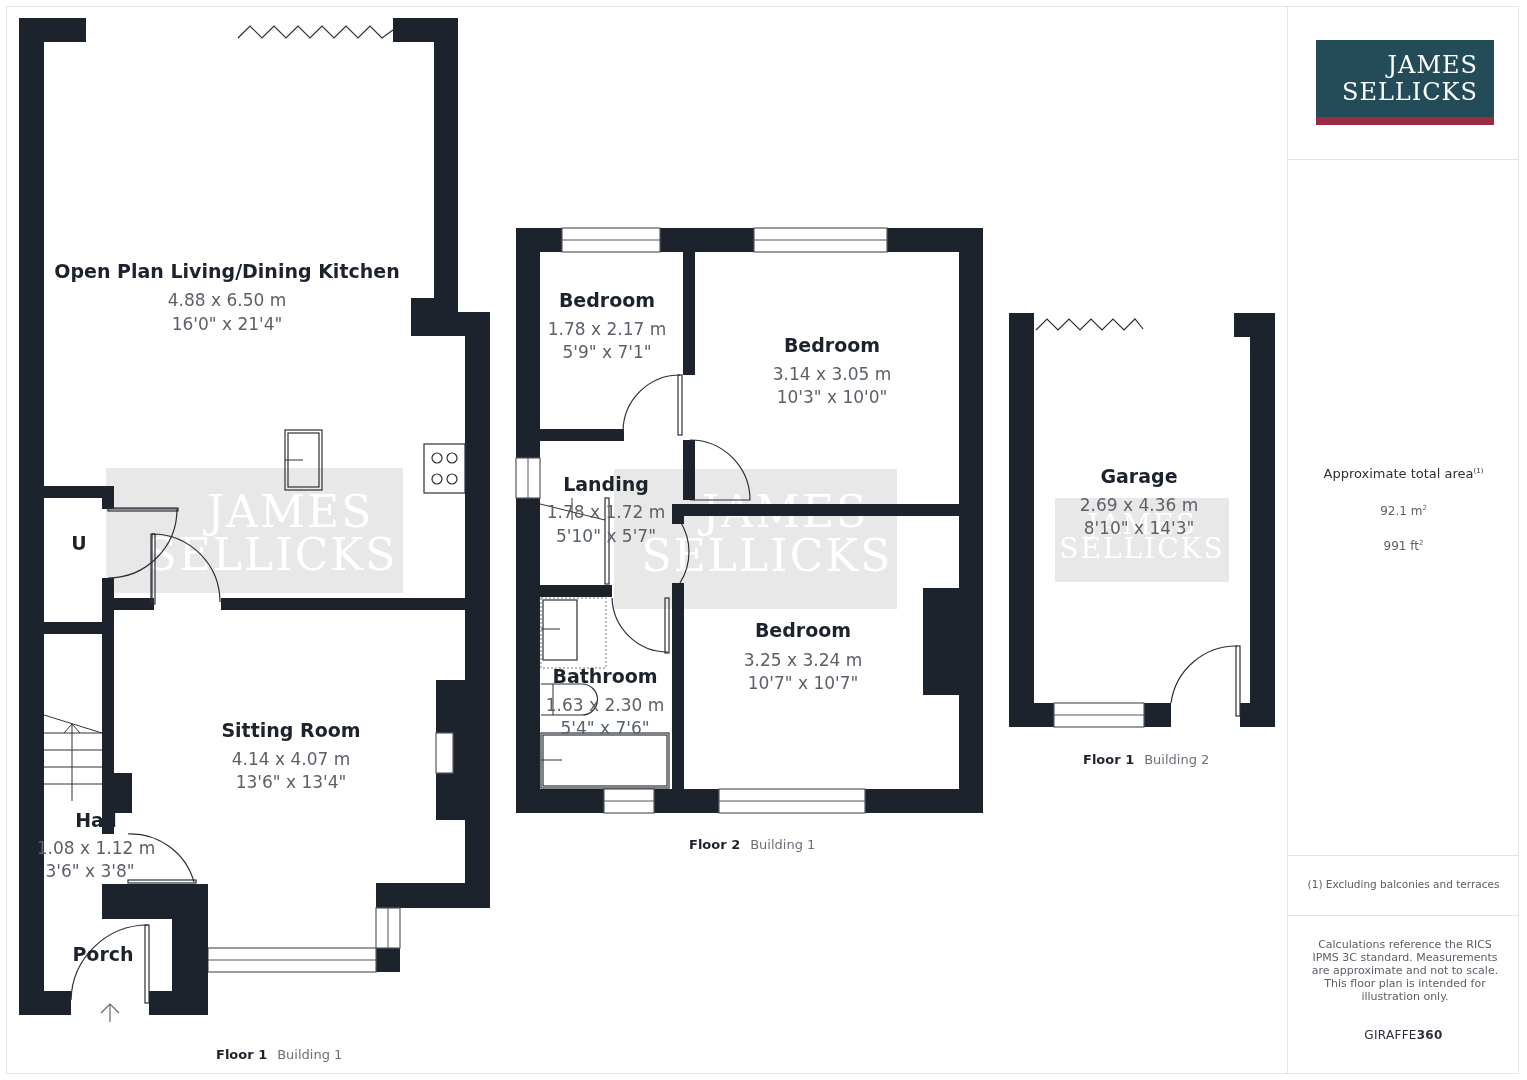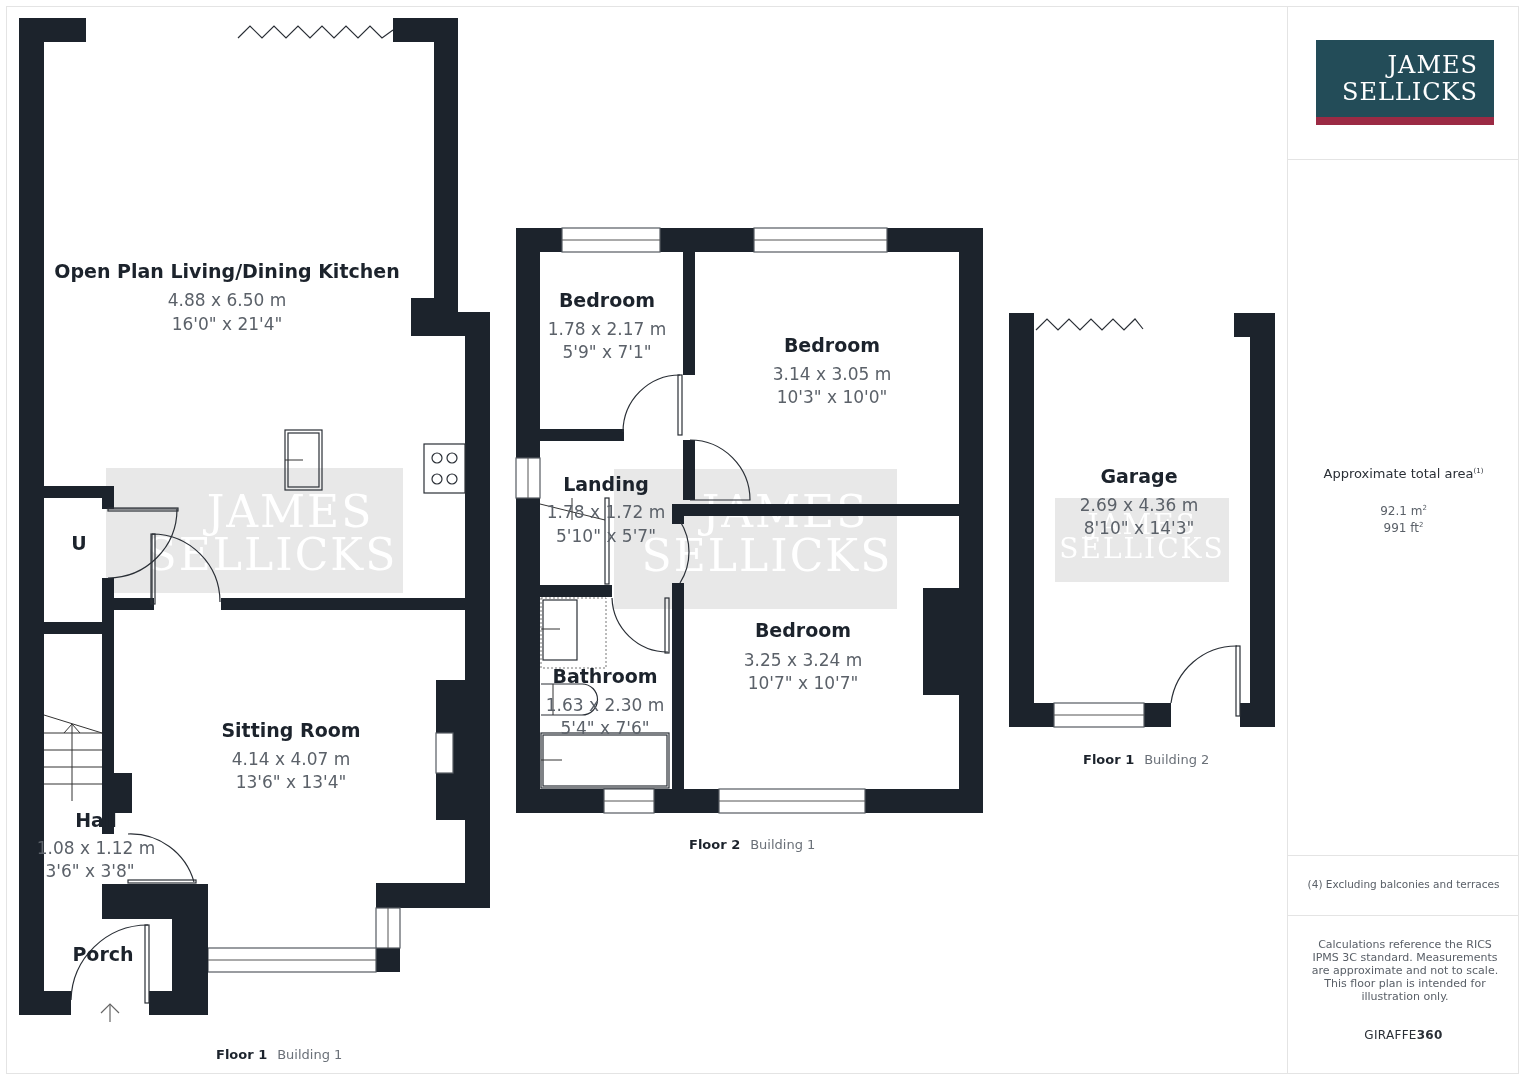--- a/index.html
+++ b/index.html
@@ -270,25 +270,25 @@
   <div class="logo-bar"></div>
   <div class="sb-sep" style="top:153px"></div>
 
   <div class="area-block">
     <div class="area-title">
       <span>Approximate total area</span><sup>(1)</sup>
     </div>
     <div class="area-val">
       <span>92.1 m</span><sup>2</sup>
     </div>
-    <div class="area-val" style="margin-top:3px">
+    <div class="area-val" style="margin-top:21px">
       <span>991 ft</span><sup>2</sup>
     </div>
   </div>
 
   <div class="sb-sep" style="top:849px"></div>
-  <div class="footnote">(4) Excluding balconies and terraces</div>
+  <div class="footnote">(1) Excluding balconies and terraces</div>
   <div class="sb-sep" style="top:909px"></div>
   <div class="disclaimer">Calculations reference the RICS IPMS 3C standard. Measurements are approximate and not to scale. This floor plan is intended for illustration only.</div>
   <div class="brand">
     <span>GIRAFFE</span><b>360</b>
   </div>
 </div>
 
 </body></html>

